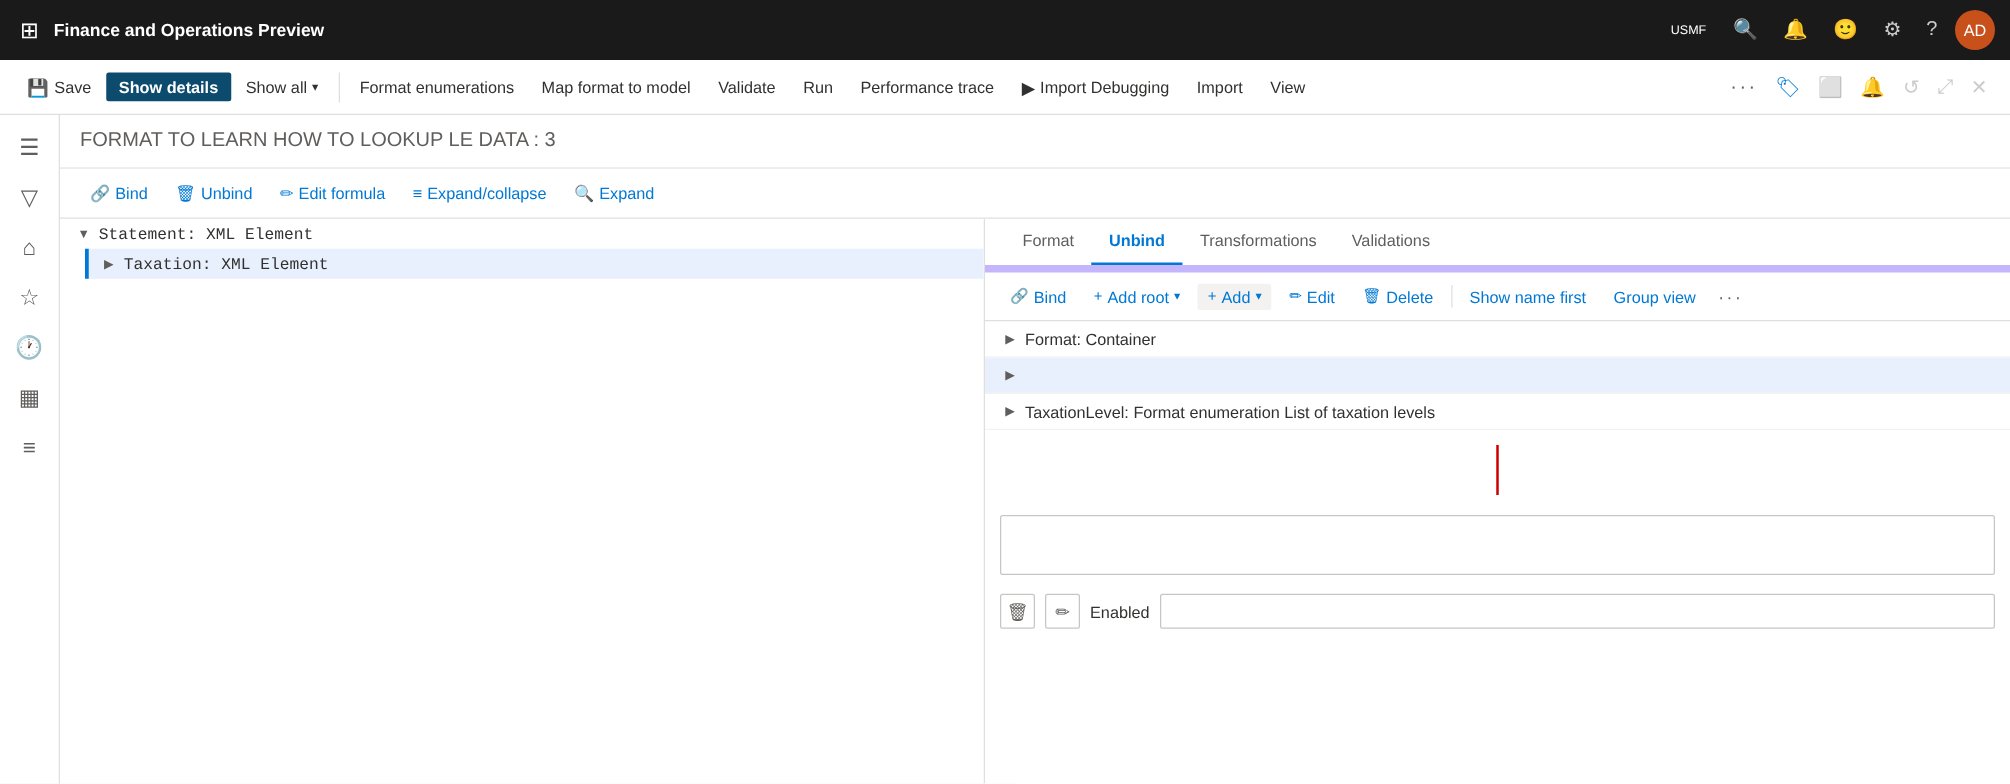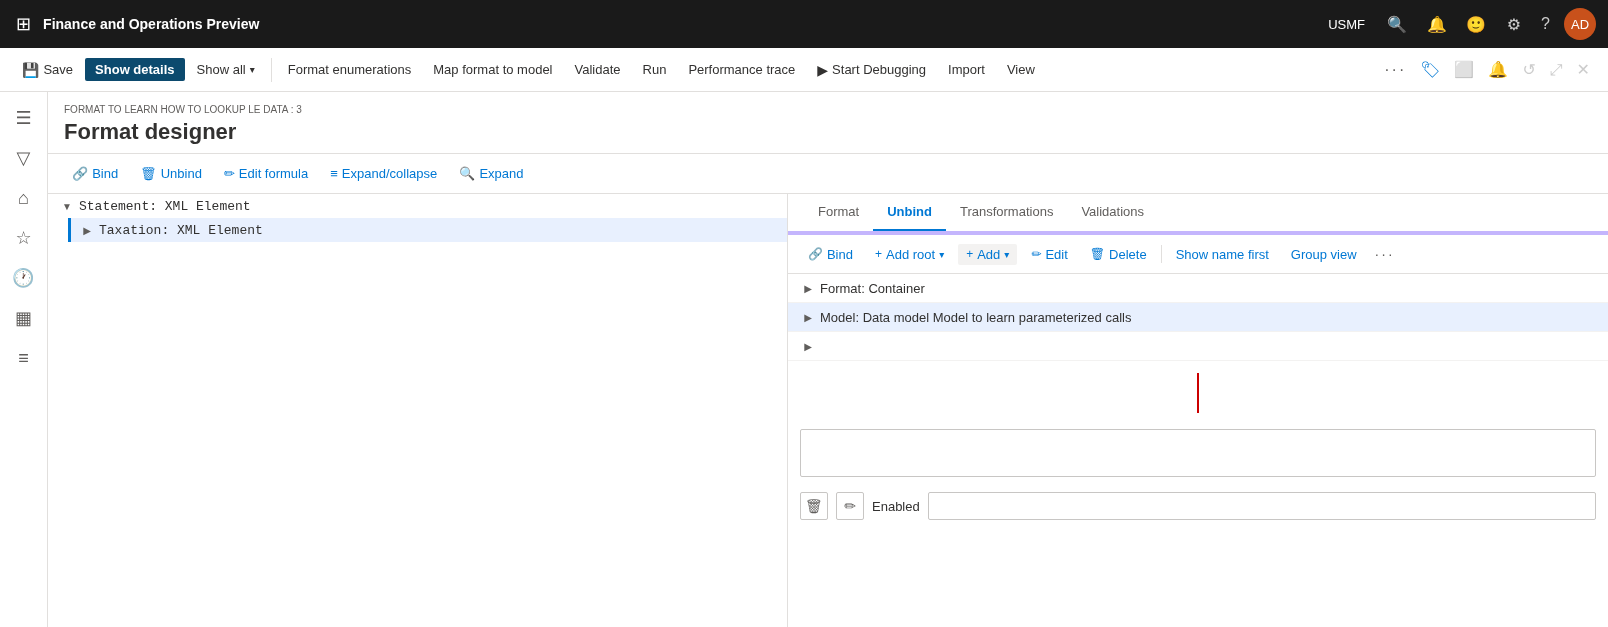--- a/index.html
+++ b/index.html
@@ -7,21 +7,21 @@
 
     
     .top-bar {
       display: flex; align-items: center;
       background: #1a1a1a; color: #fff;
       height: 48px; padding: 0 12px; gap: 8px;
     }
     .top-bar-app-grid { font-size: 18px; cursor: pointer; padding: 4px; }
     .top-bar-title { font-size: 14px; font-weight: 600; margin-right: 16px; }
     .top-bar-spacer { flex: 1; }
-    .top-bar-user { font-size: 13px; margin-right: 8px; }
+    .top-bar-user { font-size: 10px; margin-right: 8px; }
     .top-bar-icon { color: #ccc; font-size: 16px; cursor: pointer; padding: 4px 6px; }
     .top-bar-avatar {
       width: 32px; height: 32px; border-radius: 50%;
       background: #c8511b; color: #fff; display: flex;
       align-items: center; justify-content: center;
       font-size: 13px; font-weight: 400; cursor: pointer;
     }
 
     
     .command-bar {
@@ -66,21 +66,21 @@
     .content-area {
       flex: 1; display: flex; flex-direction: column;
       background: #fff; overflow: hidden;
     }
 
     
     .page-header {
       padding: 12px 16px 8px 16px; background: #fff;
       border-bottom: 1px solid #e1dfdd;
     }
-    .page-breadcrumb { font-size: 10px; color: #605e5c; text-transform: uppercase; margin-bottom: 4px; }
+    .page-breadcrumb { font-size: 16px; color: #605e5c; text-transform: uppercase; margin-bottom: 4px; }
     .page-title { font-size: 22px; font-weight: 600; color: #323130; }
 
     
     .toolbar {
       display: flex; align-items: center; gap: 6px;
       padding: 8px 16px; border-bottom: 1px solid #e1dfdd; background: #fff;
     }
     .tool-btn {
       display: flex; align-items: center; gap: 4px;
       padding: 4px 8px; cursor: pointer; border-radius: 2px;
@@ -109,21 +109,21 @@
     .tree-item .item-text { margin-left: 4px; font-family: Liberation Mono, monospace; }
     .tree-indent { margin-left: 20px; }
 
     
     .right-panel {
       flex: 1; background: #fff; overflow: auto; display: flex; flex-direction: column;
     }
 
     
     .tabs {
-      display: flex; border-bottom: 4px solid #c4b5fd;
+      display: flex; border-bottom: 6px solid #c4b5fd;
       background: #fff; padding: 0 16px; flex-shrink: 0;
     }
     .tab {
       padding: 10px 14px; cursor: pointer; font-size: 13px;
       color: #605e5c; border-bottom: 2px solid transparent;
       white-space: nowrap;
     }
     .tab.active { color: #0078d4; border-bottom-color: #0078d4; font-weight: 600; }
 
     
@@ -225,21 +225,21 @@
     <span>Validate</span>
   </button>
   <button class="cmd-btn">
     <span>Run</span>
   </button>
   <button class="cmd-btn">
     <span>Performance trace</span>
   </button>
   <button class="cmd-btn">
     <span class="icon">▶</span>
-    <span>Start Debugging</span>
+    <span>Import Debugging</span>
   </button>
   <button class="cmd-btn">
     <span>Import</span>
   </button>
   <button class="cmd-btn">
     <span>View</span>
   </button>
   <div class="cmd-spacer"></div>
   <span class="cmd-dots">···</span>
   <span class="top-bar-icon" style="color:#0078d4;">🏷</span>
@@ -259,21 +259,20 @@
     <div class="left-nav-icon">☆</div>
     <div class="left-nav-icon">🕐</div>
     <div class="left-nav-icon">▦</div>
     <div class="left-nav-icon">≡</div>
   </div>
 
   <div class="content-area">
 
     <div class="page-header">
       <div class="page-breadcrumb">FORMAT TO LEARN HOW TO LOOKUP LE DATA : 3</div>
-      <div class="page-title">Format designer</div>
     </div>
 
     <div class="toolbar">
       <button class="tool-btn">
         <span class="icon">🔗</span>
         <span>Bind</span>
       </button>
       <button class="tool-btn">
         <span class="icon">🗑</span>
         <span>Unbind</span>
@@ -356,24 +355,24 @@
           <span class="map-dots">···</span>
         </div>
 
         <div>
           <div class="ds-item">
             <span class="ds-expand">▶</span>
             <span class="ds-text">Format: Container</span>
           </div>
           <div class="ds-item highlight">
             <span class="ds-expand">▶</span>
-            <span class="ds-text">Model: Data model Model to learn parameterized calls</span>
           </div>
           <div class="ds-item">
             <span class="ds-expand">▶</span>
+            <span class="ds-text">TaxationLevel: Format enumeration List of taxation levels</span>
           </div>
         </div>
 
         <div style="display:flex; justify-content:center; padding: 12px 0 8px 0;">
           <div style="width:2px; height:40px; background:#c00;"></div>
         </div>
 
         <div class="bottom-section">
           <textarea class="bottom-input" placeholder="" style=""></textarea>
         </div>

